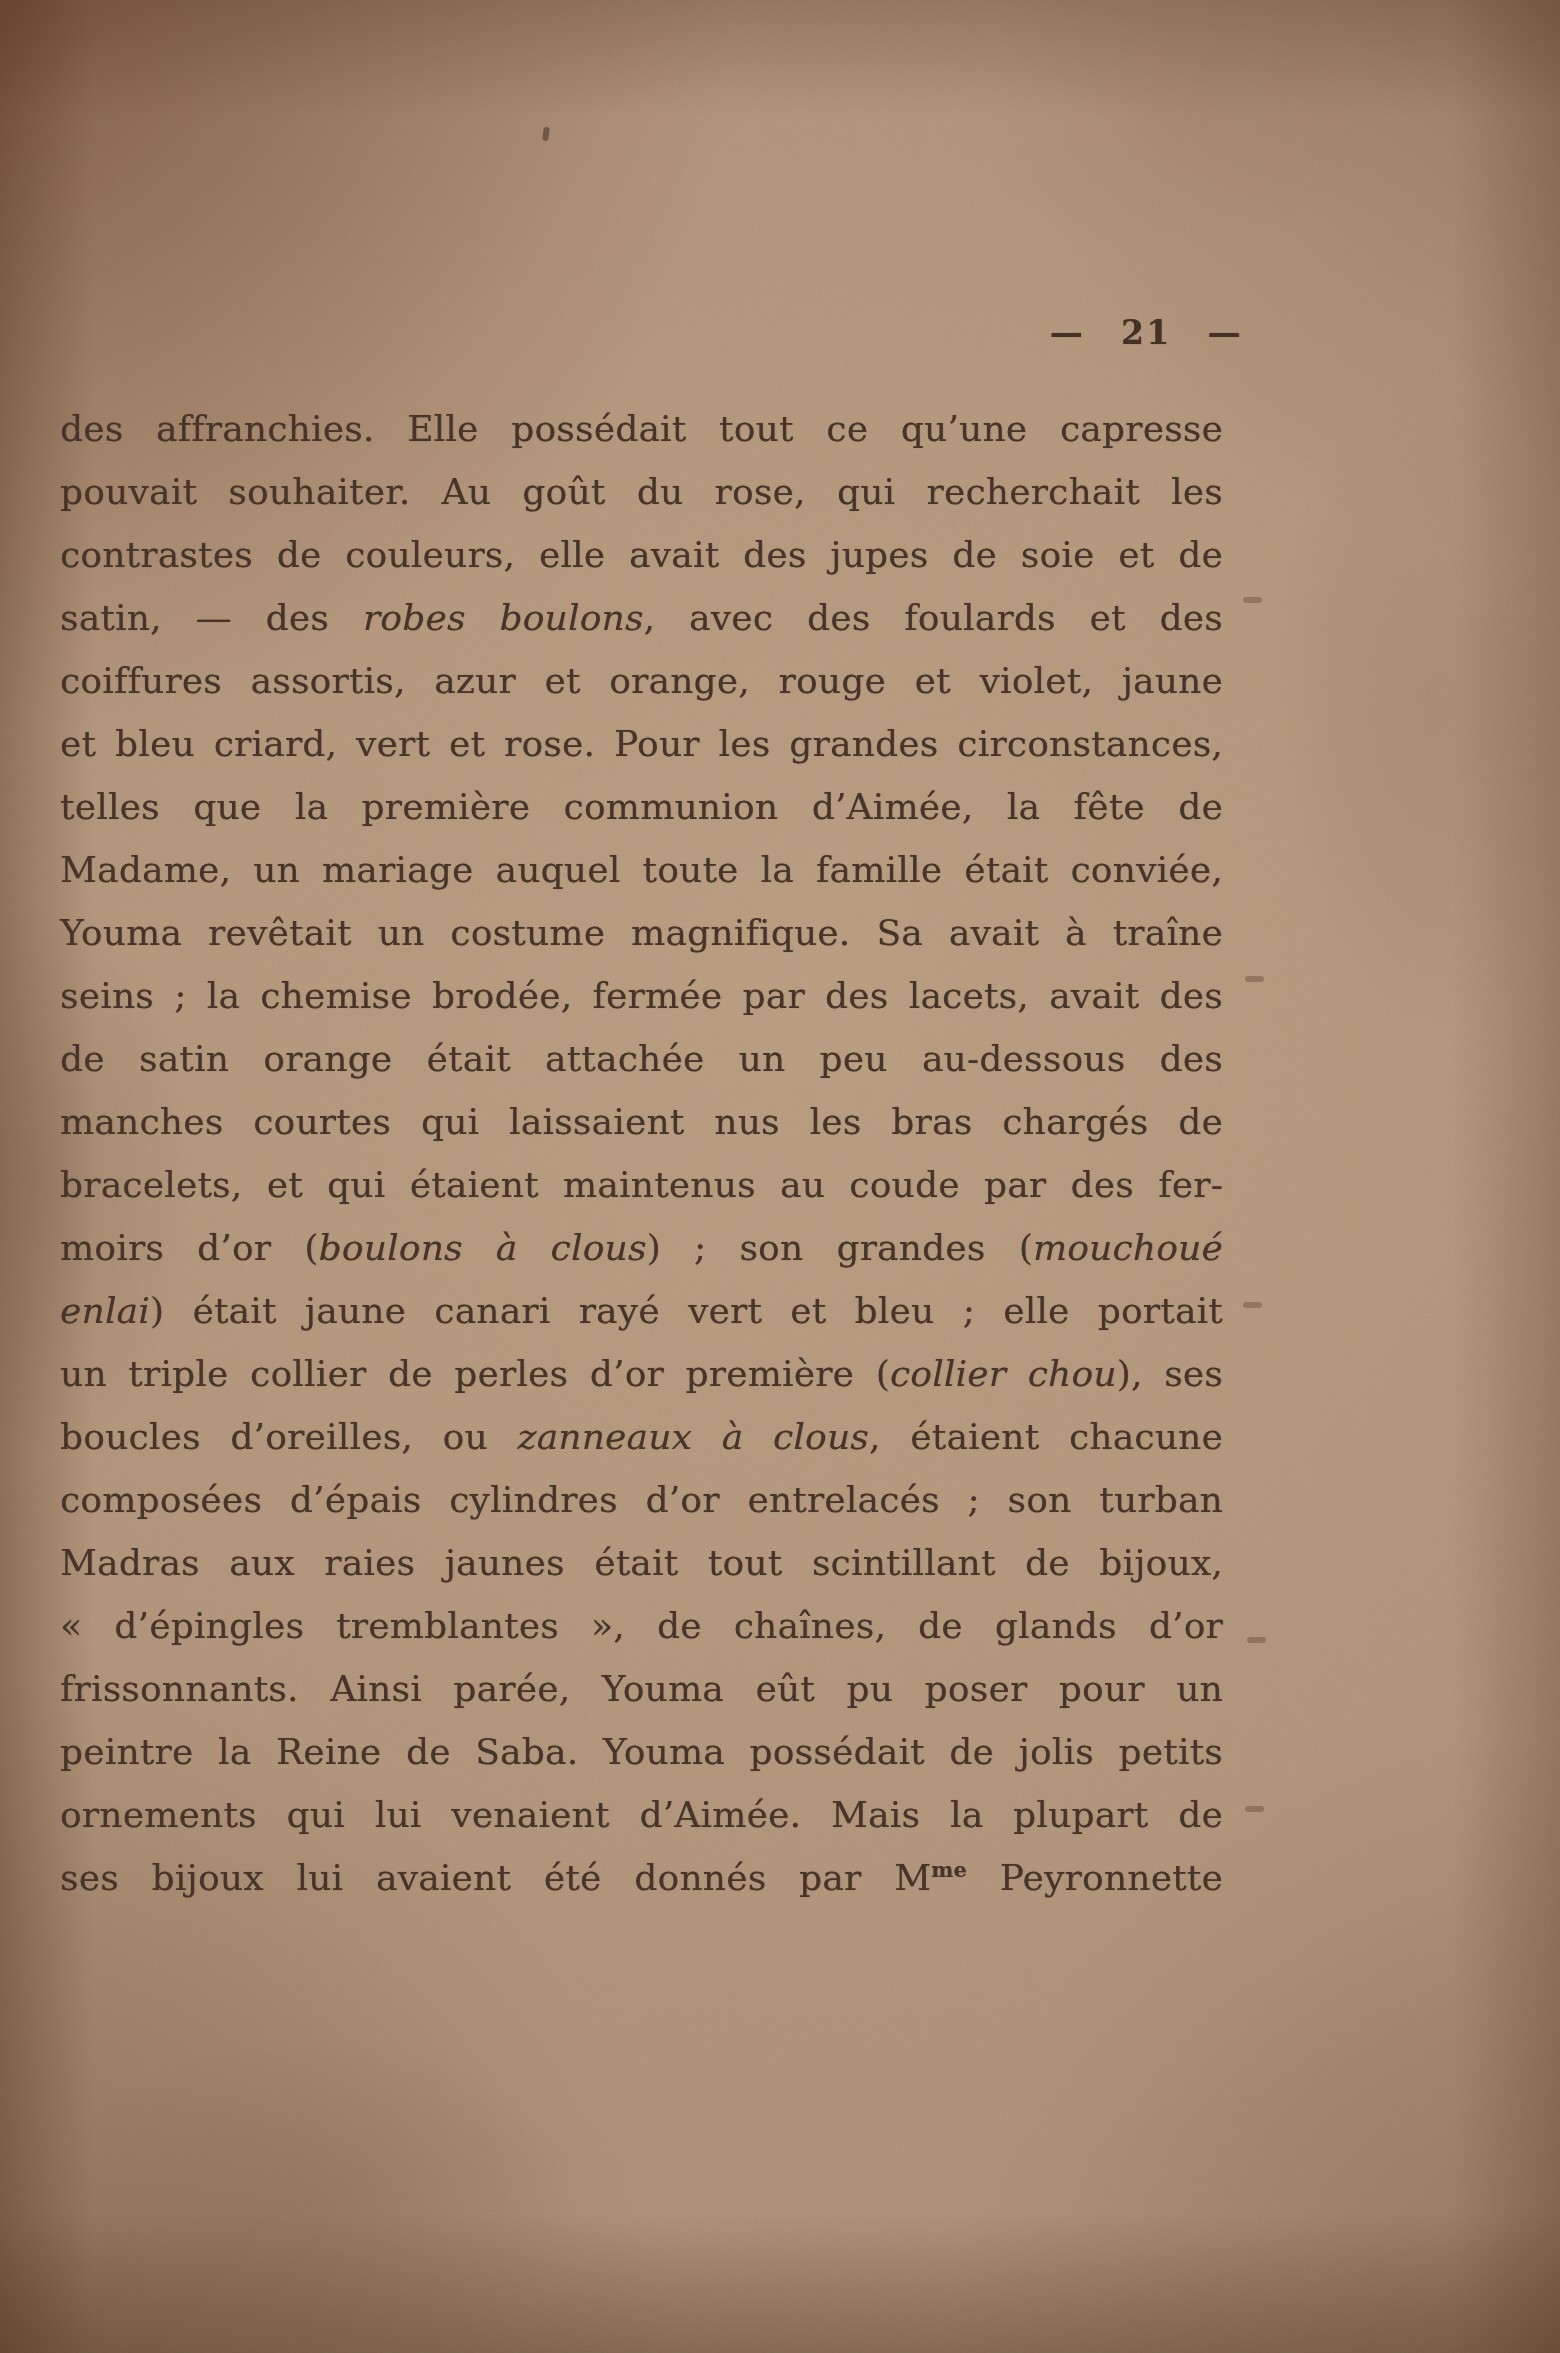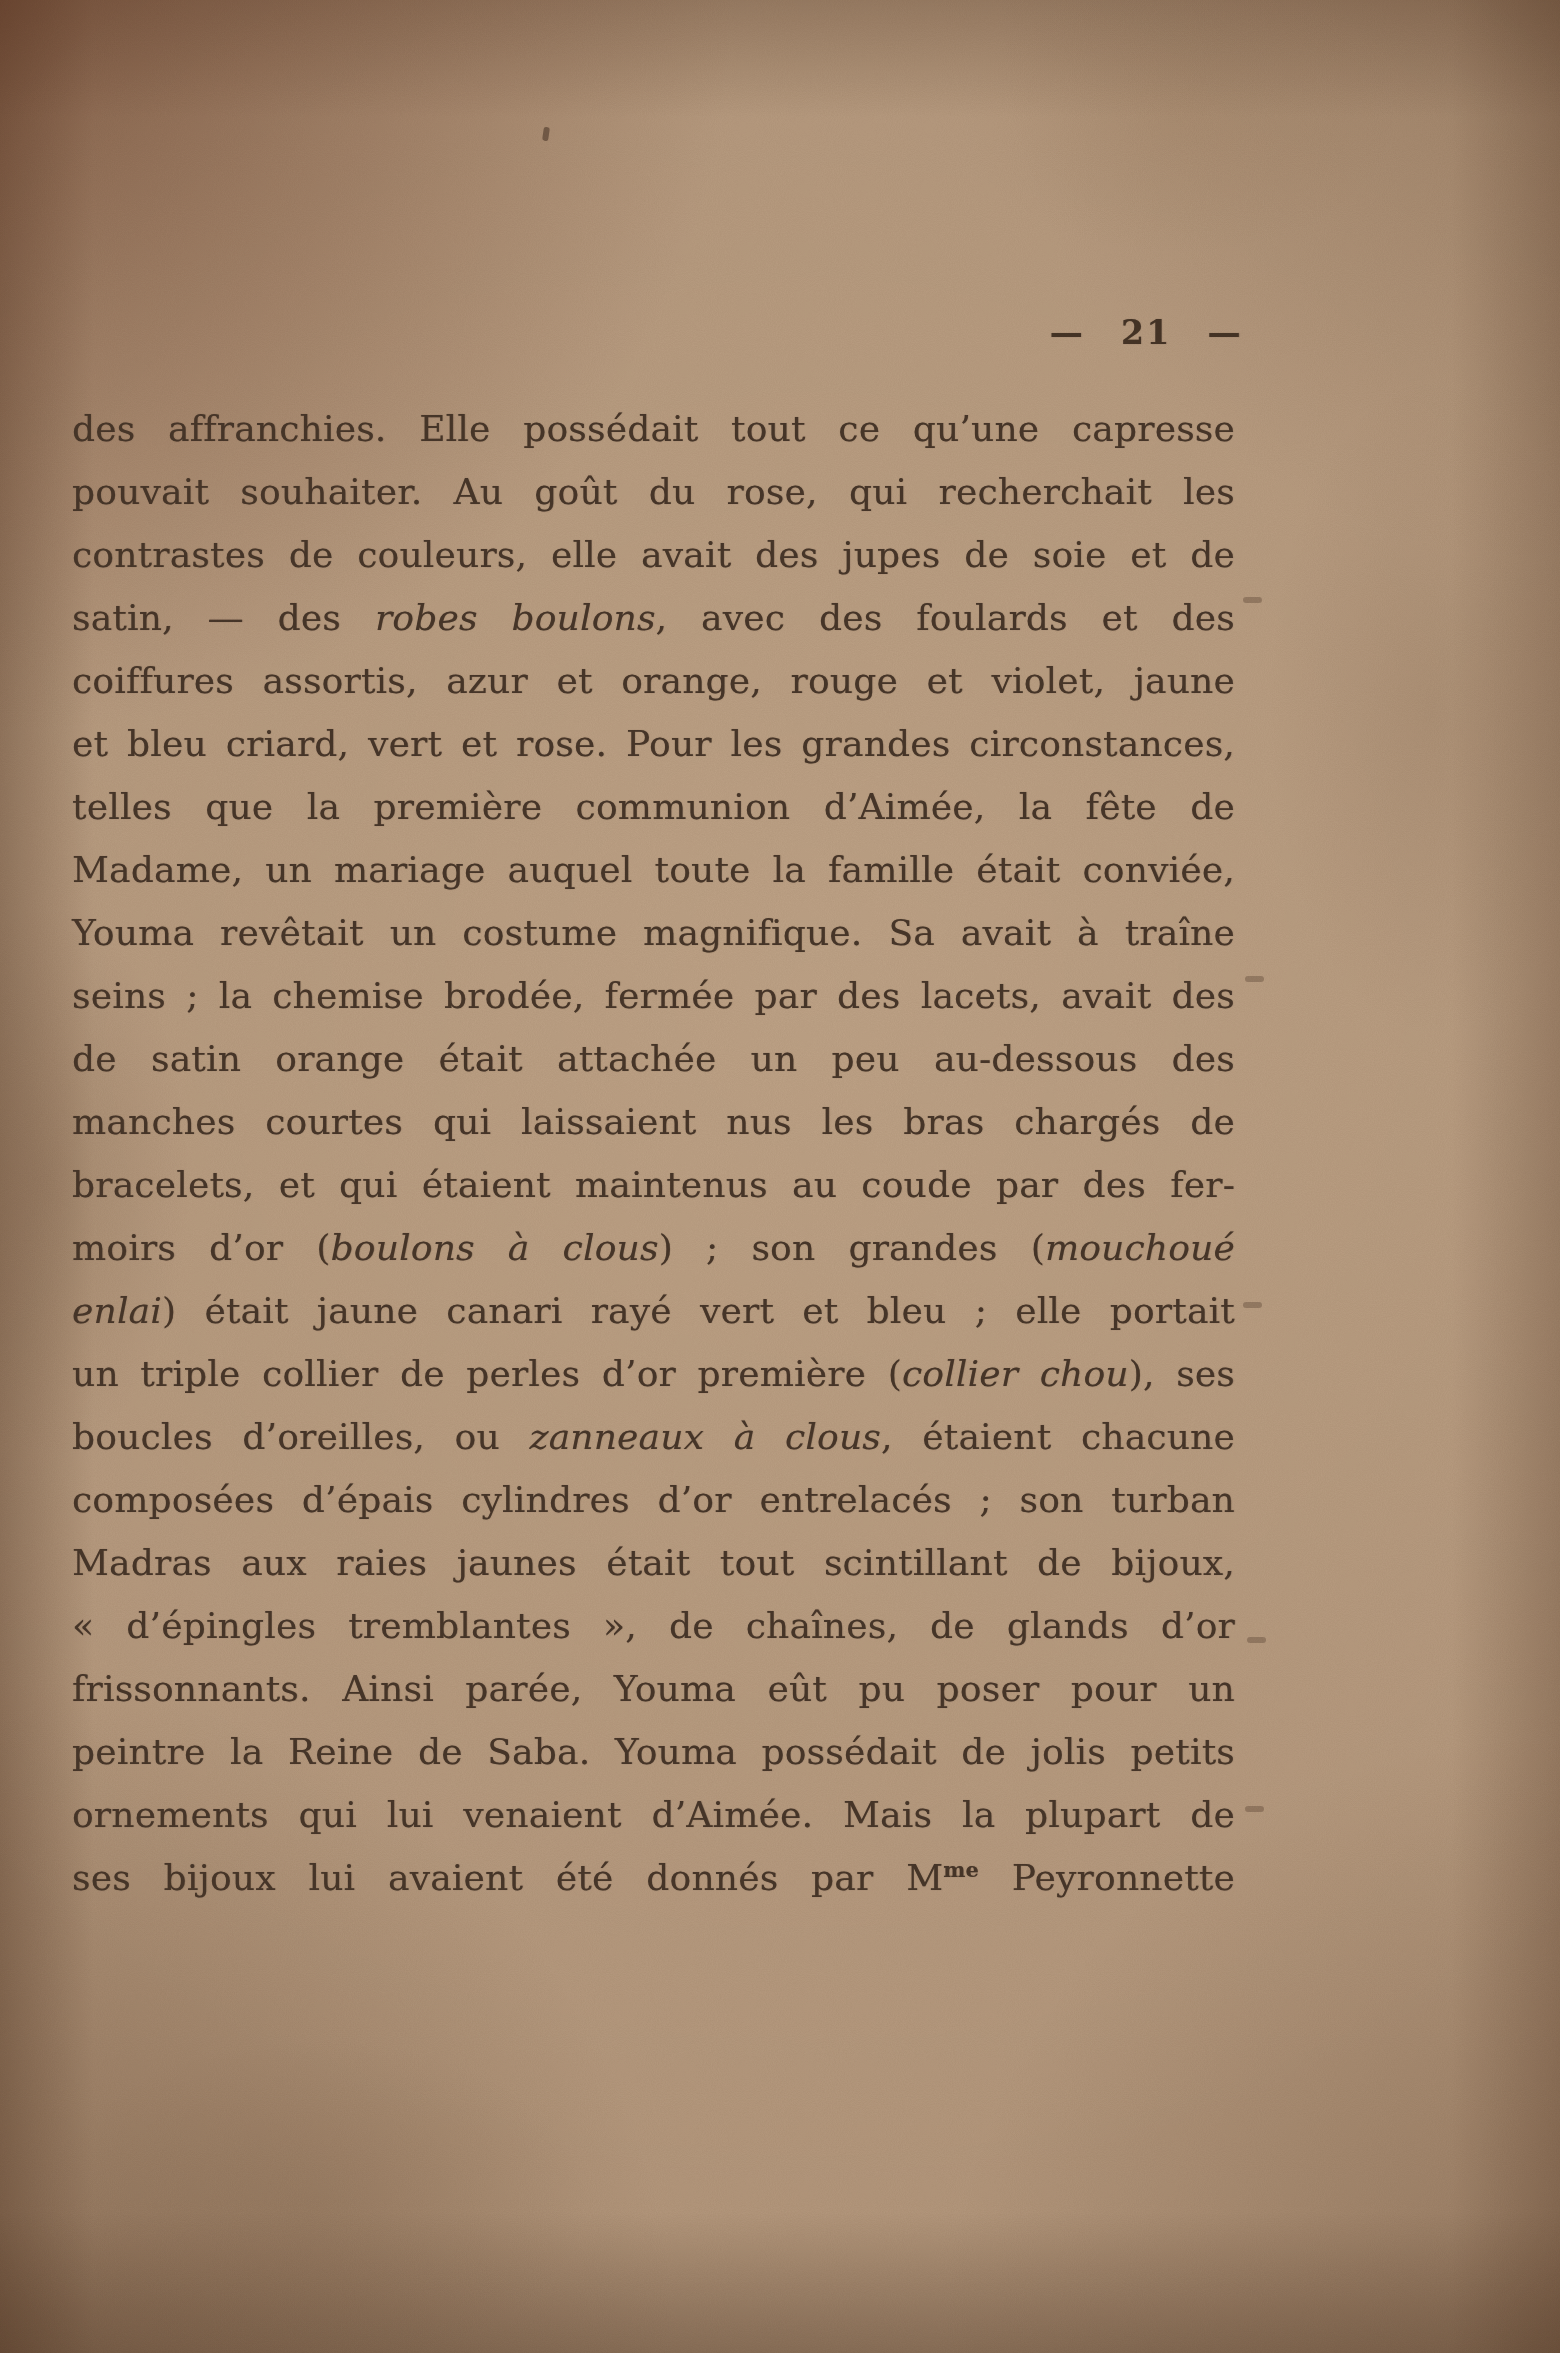--- a/index.html
+++ b/index.html
@@ -36,21 +36,21 @@
     font-size: 33px;
     font-weight: bold;
     letter-spacing: 2.4px;
     word-spacing: 22px;
     color: #453426;
     text-shadow: 0.3px 0.3px 0.8px rgba(64,47,35,0.55);
     margin-top: 8px;
   }
   .text-block {
     position: absolute;
-    left: 72px; top: 397px;
+    left: 60px; top: 397px;
     width: 1163px;
     font-size: 36px;
     line-height: 63px;
     color: #473629;
     text-shadow: 0.3px 0.3px 0.8px rgba(64,47,35,0.5);
     letter-spacing: 0.2px;
     word-spacing: 2.4px;
   }
   .line {
     text-align: justify;

